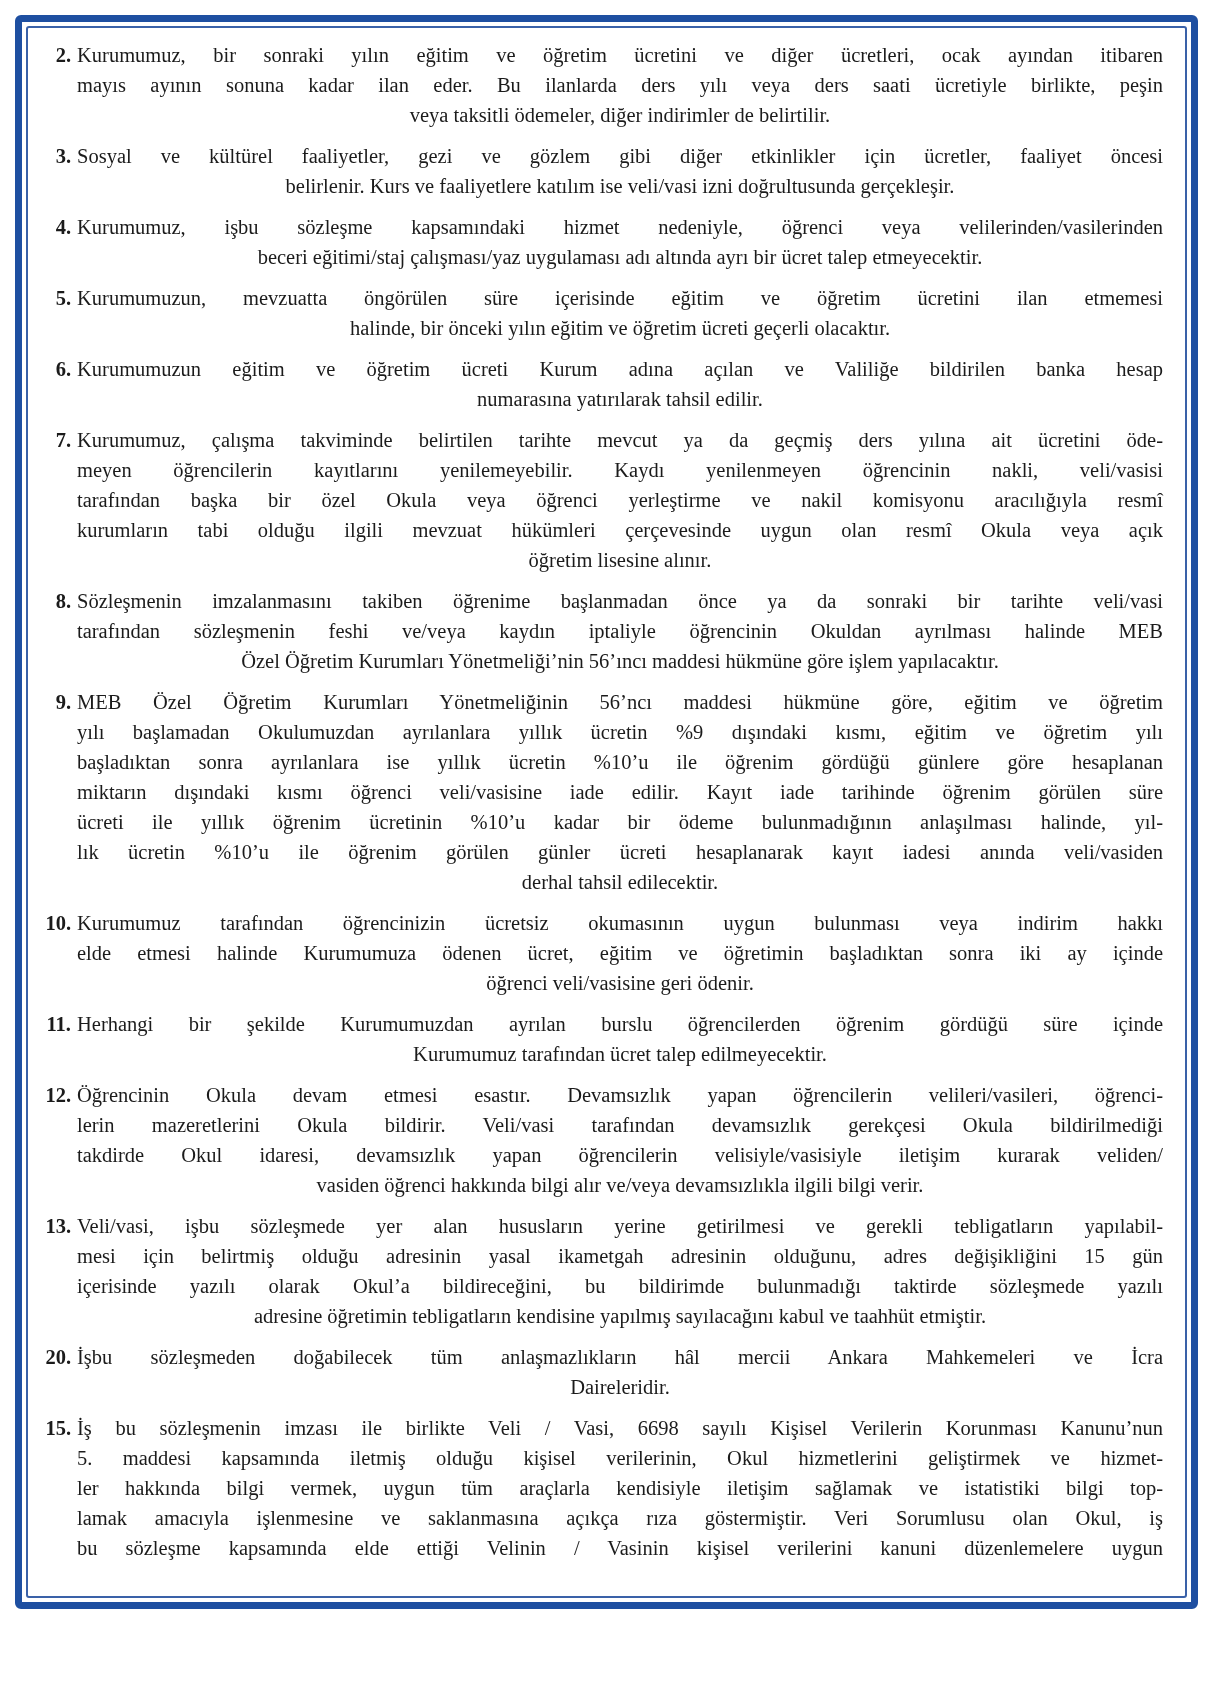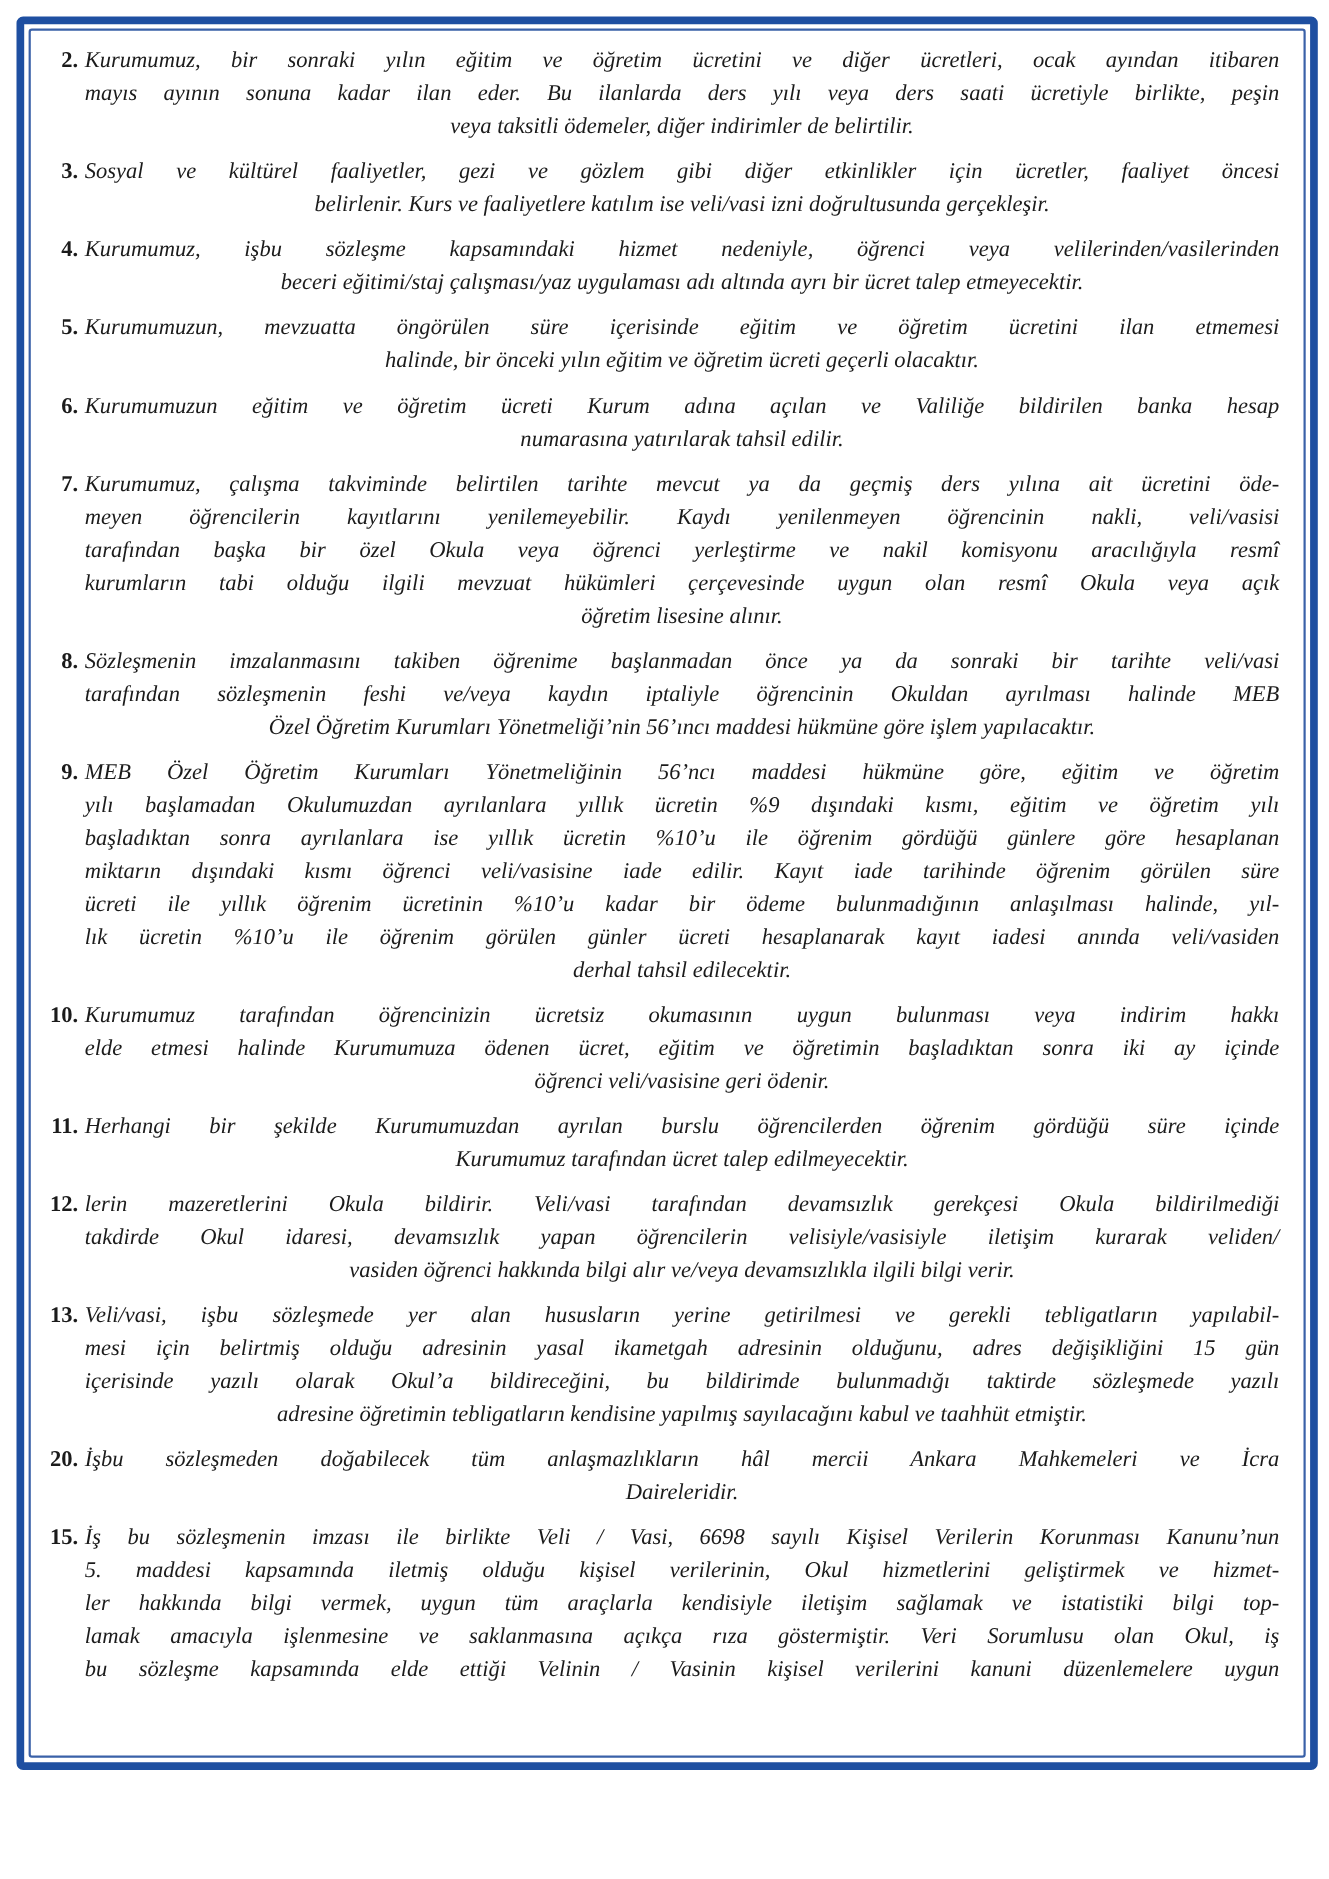--- a/index.html
+++ b/index.html
@@ -38,21 +38,21 @@
   li.term{
     display:flex; align-items:flex-start;
     margin:0 0 11px 0;
     font-size:20.5px; line-height:30px;
   }
   .num{
     flex:0 0 31px; margin-right:6px;
     text-align:right; font-weight:bold;
     white-space:nowrap;
   }
-  .txt{ flex:1 1 auto; min-width:0;font-style:italic; }
+  .txt{ flex:1 1 auto; min-width:0; }
   .txt .jline{ text-align:justify; text-align-last:justify; }
   .txt .lline{ text-align:center; }
 
   .footer{
     position:absolute; left:0; top:1681px; width:992px;
     text-align:center;
     margin-top:33px;
   }
   .footer-url{
     font-family:"Liberation Sans","DejaVu Sans",sans-serif;
@@ -144,20 +144,21 @@
           <li class="term">
             <span class="num">11.</span>
             <div class="txt">
               <div class="jline">Herhangi bir şekilde Kurumumuzdan ayrılan burslu öğrencilerden öğrenim gördüğü süre içinde</div>
               <div class="lline">Kurumumuz tarafından ücret talep edilmeyecektir.</div>
             </div>
           </li>
           <li class="term">
             <span class="num">12.</span>
             <div class="txt">
+              <div class="jline">Öğrencinin Okula devam etmesi esastır. Devamsızlık yapan öğrencilerin velileri/vasileri, öğrenci-</div>
               <div class="jline">lerin mazeretlerini Okula bildirir. Veli/vasi tarafından devamsızlık gerekçesi Okula bildirilmediği</div>
               <div class="jline">takdirde Okul idaresi, devamsızlık yapan öğrencilerin velisiyle/vasisiyle iletişim kurarak veliden/</div>
               <div class="lline">vasiden öğrenci hakkında bilgi alır ve/veya devamsızlıkla ilgili bilgi verir.</div>
             </div>
           </li>
           <li class="term">
             <span class="num">13.</span>
             <div class="txt">
               <div class="jline">Veli/vasi, işbu sözleşmede yer alan hususların yerine getirilmesi ve gerekli tebligatların yapılabil-</div>
               <div class="jline">mesi için belirtmiş olduğu adresinin yasal ikametgah adresinin olduğunu, adres değişikliğini 15 gün</div>

